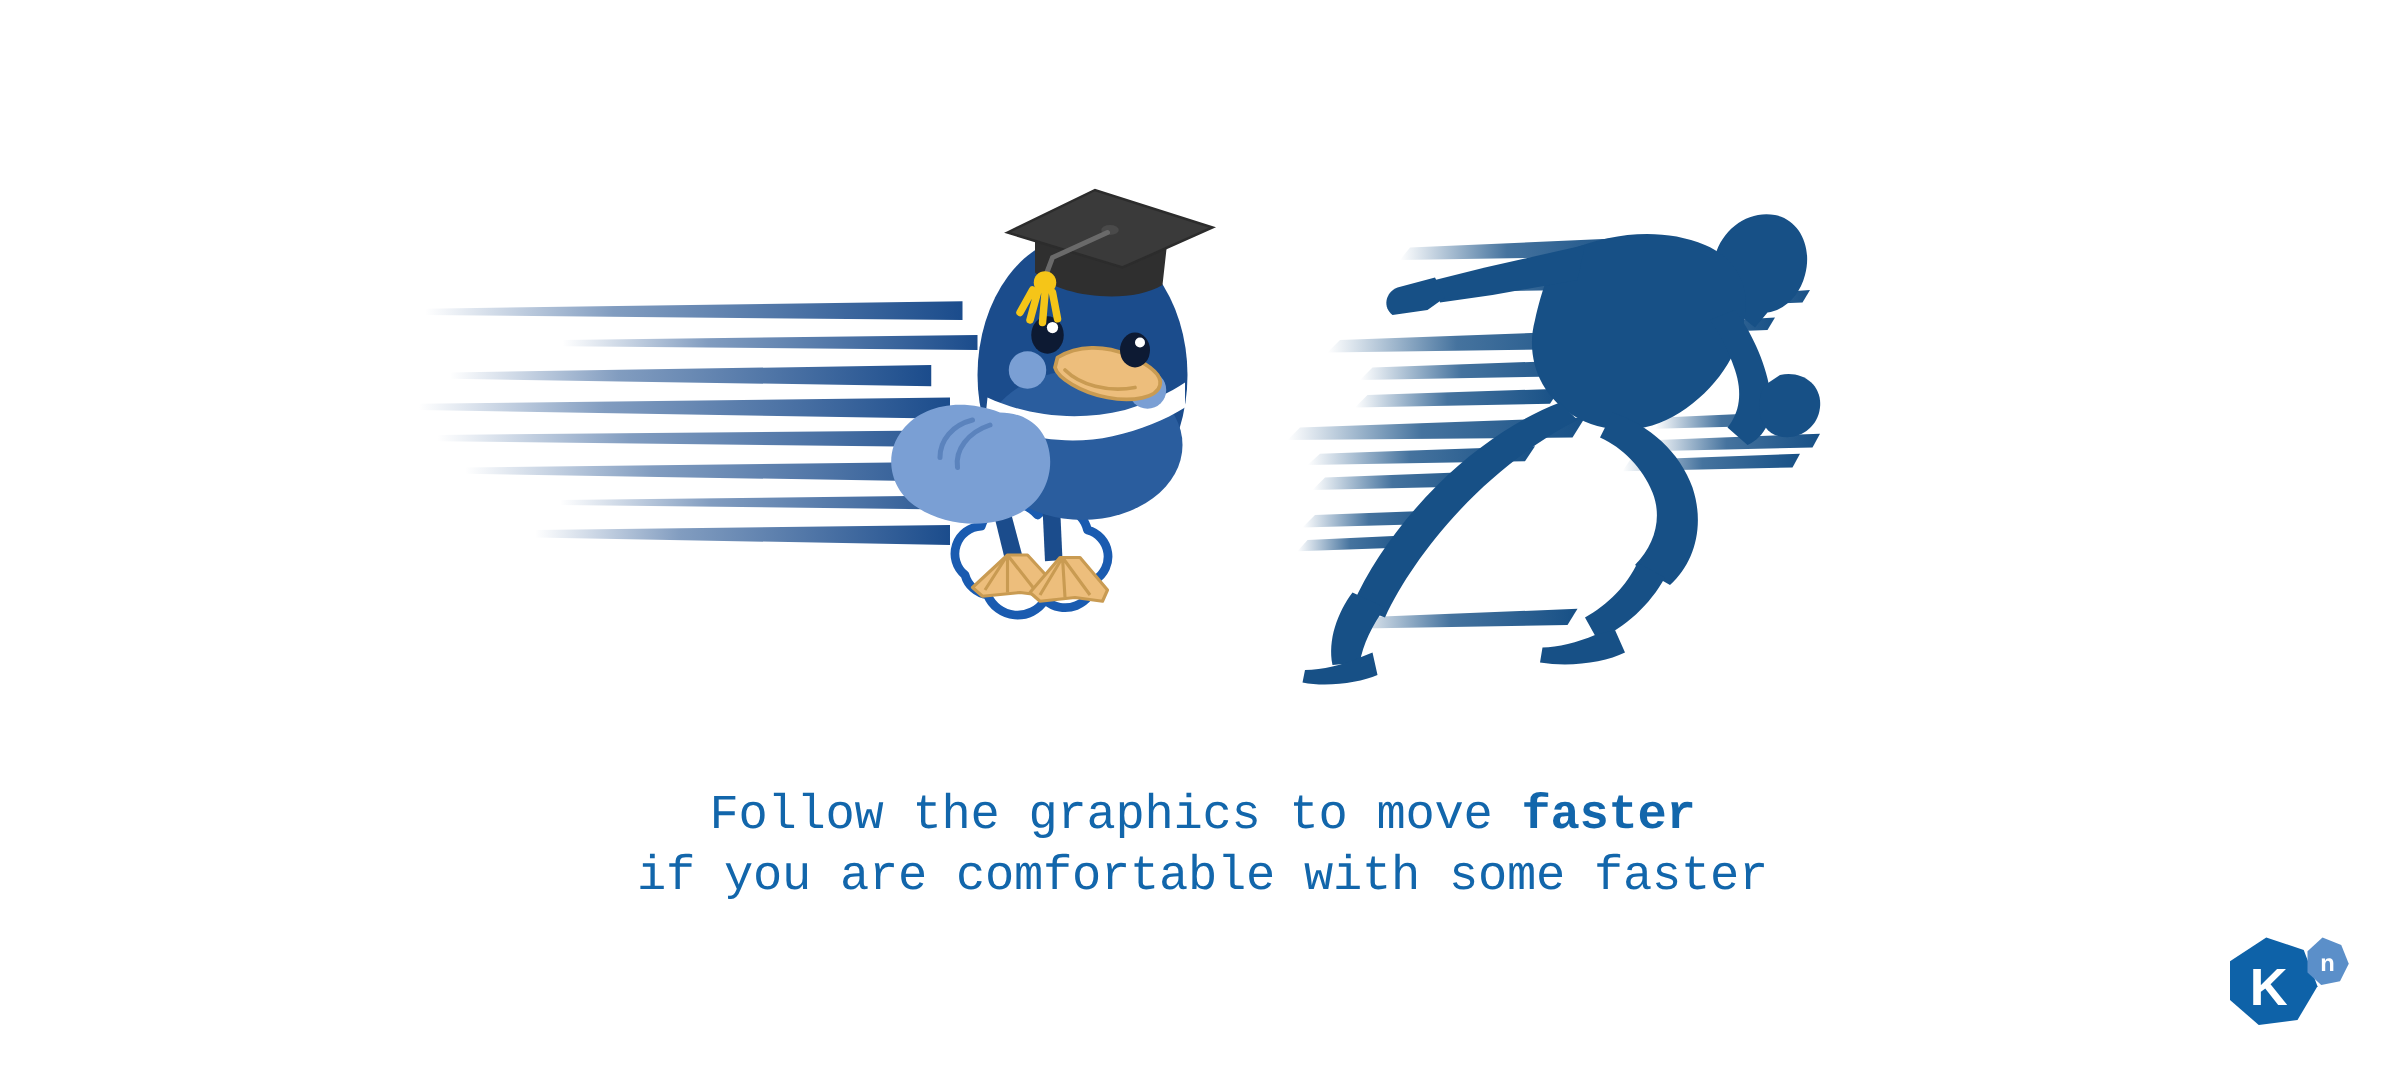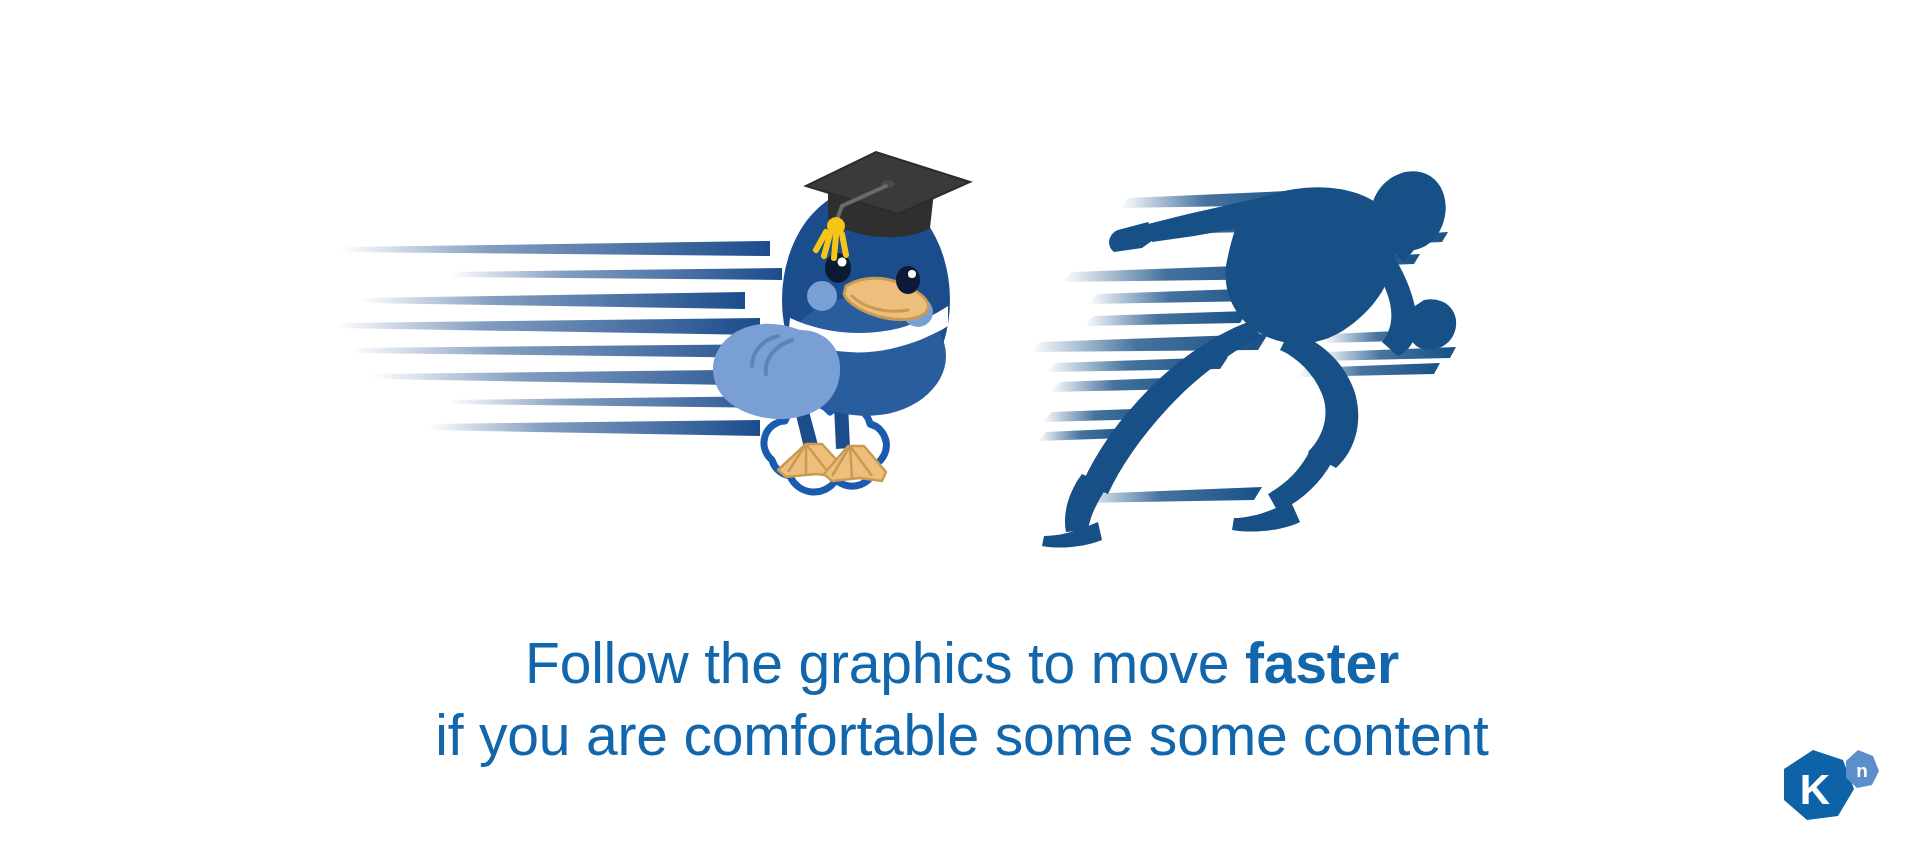--- a/index.html
+++ b/index.html
@@ -33,24 +33,25 @@
     position: absolute;
     left: 0;
     top: 628px;
     width: 1924px;
     text-align: center;
     line-height: 1.26;
     letter-spacing: -0.2px;
   }
   .caption-line {
     display: block;
-    font-size: 57px;
+    font-size: 39px;
     font-weight: 400;
     color: #1266ab;
     white-space: nowrap;
+    font-family: Liberation Mono, monospace;
   }
   .caption-strong {
     font-weight: 700;
     color: #1266ab;
   }
 
   
   #logo {
     position: absolute;
     left: 1772px;
@@ -209,21 +210,21 @@
                  C1062,512 1070,490 1082,474 Z" fill="#175086"></path>
         <path d="M1088,526 C1074,532 1058,536 1044,536 L1042,546
                  C1062,550 1088,546 1102,540 L1098,522 Z" fill="#175086"></path>
       </g>
 
     </svg>
   </div>
 
   <div id="caption">
     <span class="caption-line"><span>Follow the graphics to move </span><span class="caption-strong">faster</span></span>
-    <span class="caption-line">if you are comfortable some some content</span>
+    <span class="caption-line">if you are comfortable with some faster</span>
   </div>
 
   <div id="logo">
     <svg width="120" height="100" viewBox="0 0 120 100" xmlns="http://www.w3.org/2000/svg">
 
       <polygon points="41,12 71,22 82,51 66,78 35,82 12,62 12,31" fill="#0e62a8"></polygon>
       <text x="43" y="66" text-anchor="middle" font-family="Liberation Sans, sans-serif" font-size="42" font-weight="700" fill="#ffffff">K</text>
 
       <polygon points="86,12 101,18 107,33 100,47 85,50 74,40 74,23" fill="#5b8fc9"></polygon>
       <text x="90" y="39" text-anchor="middle" font-family="Liberation Sans, sans-serif" font-size="19" font-weight="700" fill="#ffffff">n</text>

